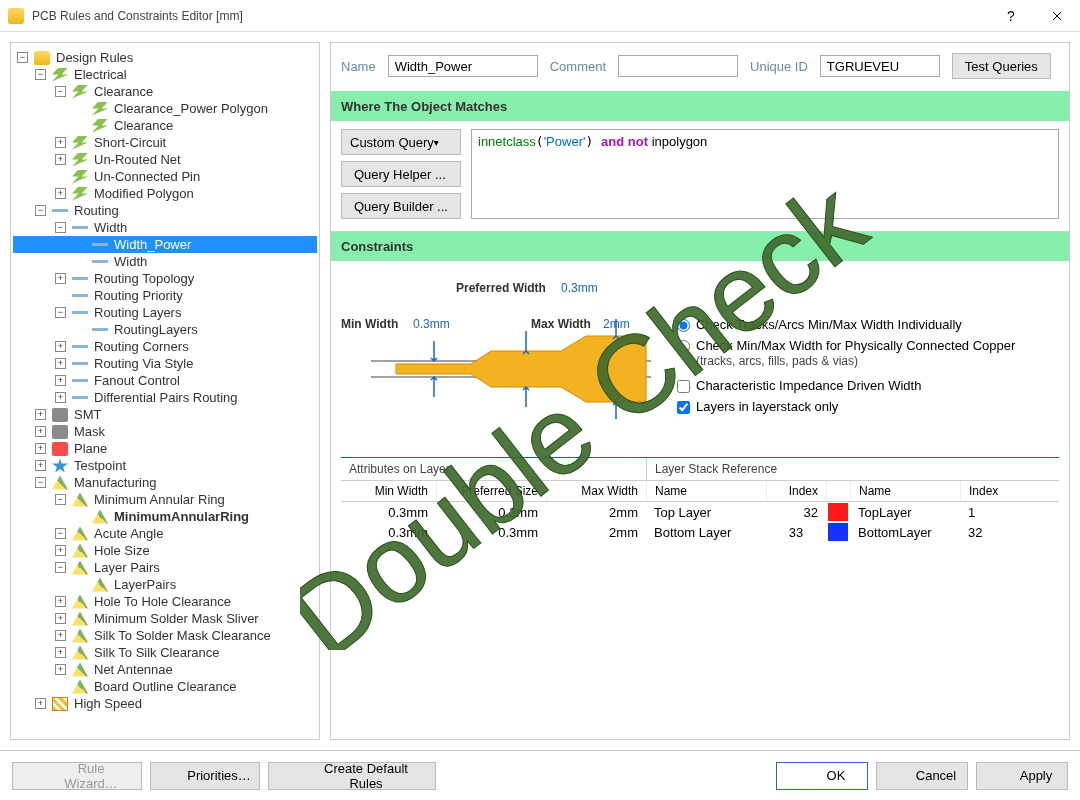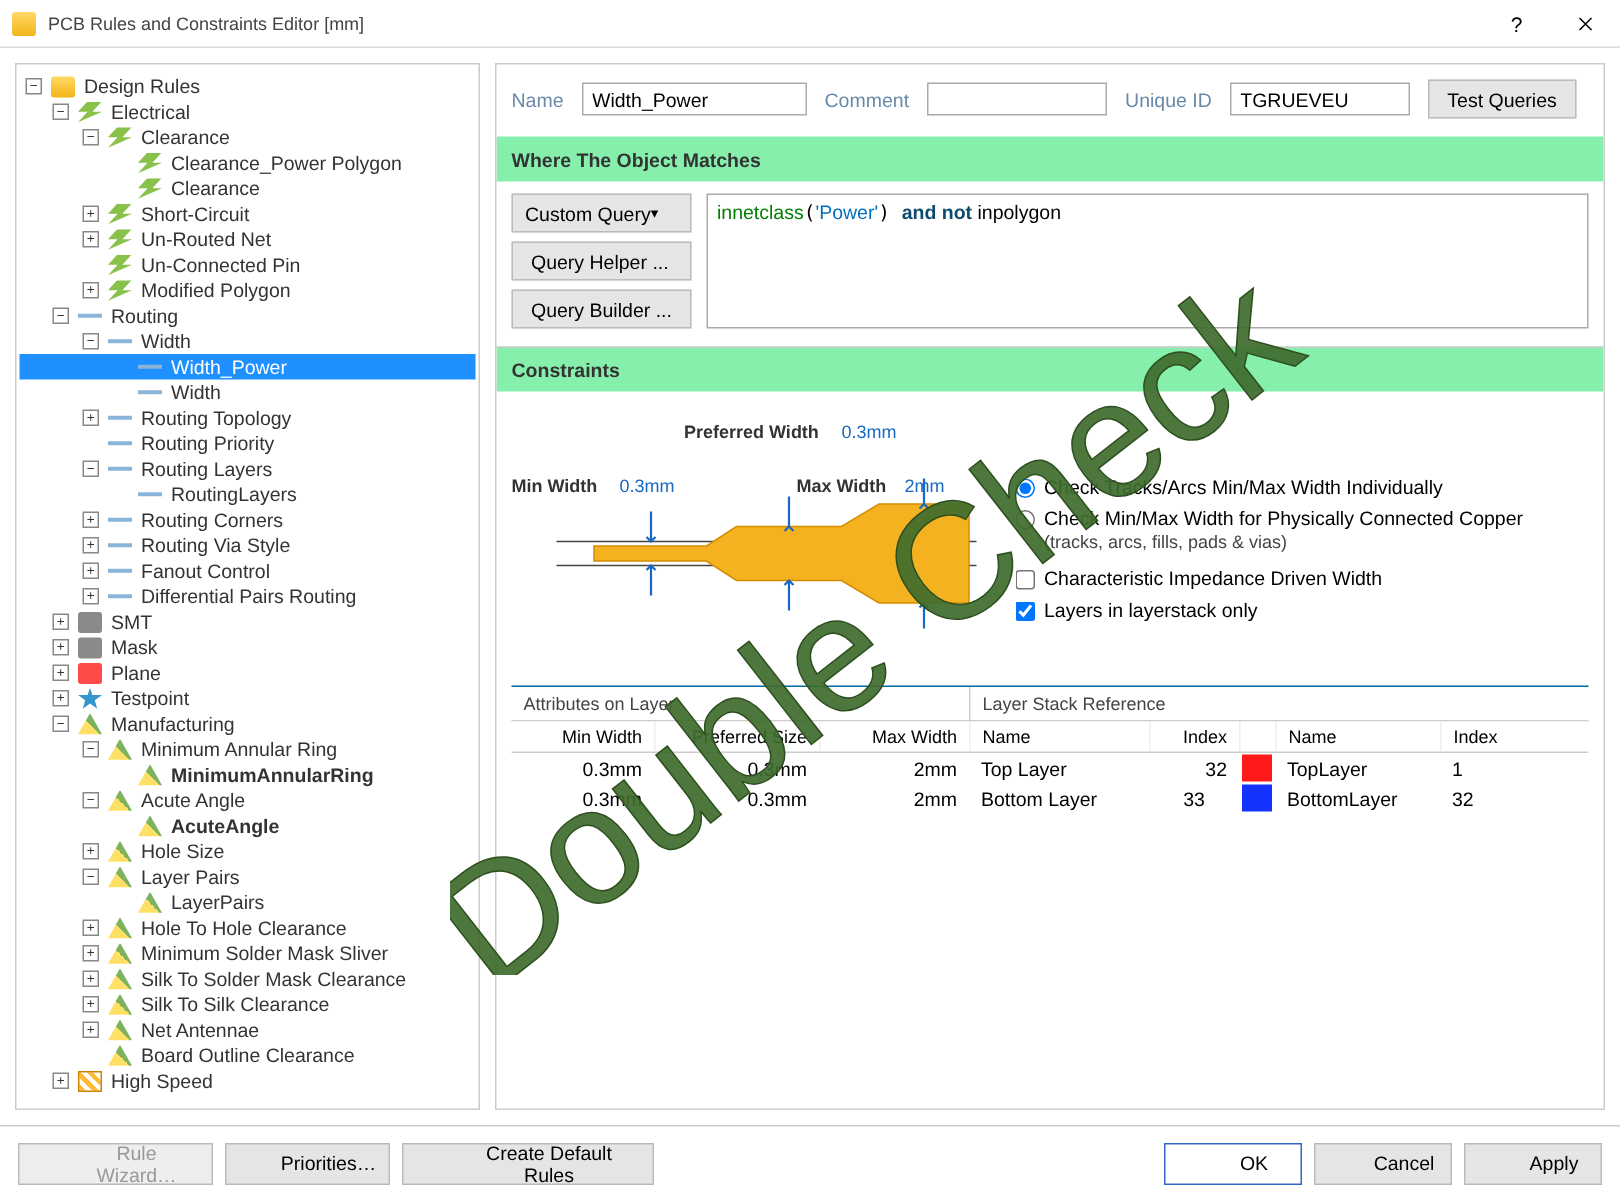--- a/index.html
+++ b/index.html
@@ -40,21 +40,21 @@
 .hdr-row .lbl { color: #6a89aa; font-size: 13px; }
 .hdr-row input { border: 1px solid #aaa; height: 22px; padding: 0 6px; font-size: 13px; }
 .btn { background: #e5e5e5; border: 1px solid #bbb; height: 26px; padding: 0 12px; font-size: 13px; cursor: default; display: inline-flex; align-items: center; }
 
 .section-hdr { background: #86efac; height: 30px; display: flex; align-items: center; padding: 0 10px; font-weight: 600; color: #333; margin: 0 -10px 8px -10px; }
 
 .dropdown { display: inline-flex; align-items: center; background:#e5e5e5; border:1px solid #bbb; height:26px; padding:0 8px; font-size:13px;}
 .dropdown .caret { font-size: 10px; }
 
 .query-box { flex:1; border:1px solid #aaa; min-height:90px; padding: 4px 6px; font-family: Consolas, monospace; font-size: 13px; }
-.query-box .kw { color: #0c4a6e; font-weight: bold; }
+.query-box .kw { color: #a21caf; font-weight: bold; }
 .query-box .fn { color: #008000; }
 .query-box .str { color: #006fbf; }
 
 .constraint-area { display: flex; gap: 16px; margin-top: 6px; }
 .trace-preview { width: 320px; height: 180px; position: relative; }
 .trace-labels { position: absolute; inset: 0; font-size: 12px; }
 .trace-labels .pl { position: absolute; font-weight: 600; color: #333; }
 .trace-labels .vl { position: absolute; color: #1769c2; }
 .trace-svg { position: absolute; inset: 0; }
 
@@ -242,25 +242,20 @@
         </div>
       <div class="row lvl3 bold">
           <span class="expander leaf"></span>
           <span class="icon icon-mfg"></span>
           <span class="label">MinimumAnnularRing</span>
         </div>
       <div class="row lvl2">
           <span class="expander">−</span>
           <span class="icon icon-mfg"></span>
           <span class="label">Acute Angle</span>
-        </div>
-      <div class="row lvl3 bold">
-          <span class="expander leaf"></span>
-          <span class="icon icon-mfg"></span>
-          <span class="label">AcuteAngle</span>
         </div>
       <div class="row lvl2">
           <span class="expander">+</span>
           <span class="icon icon-mfg"></span>
           <span class="label">Hole Size</span>
         </div>
       <div class="row lvl2">
           <span class="expander">−</span>
           <span class="icon icon-mfg"></span>
           <span class="label">Layer Pairs</span>

